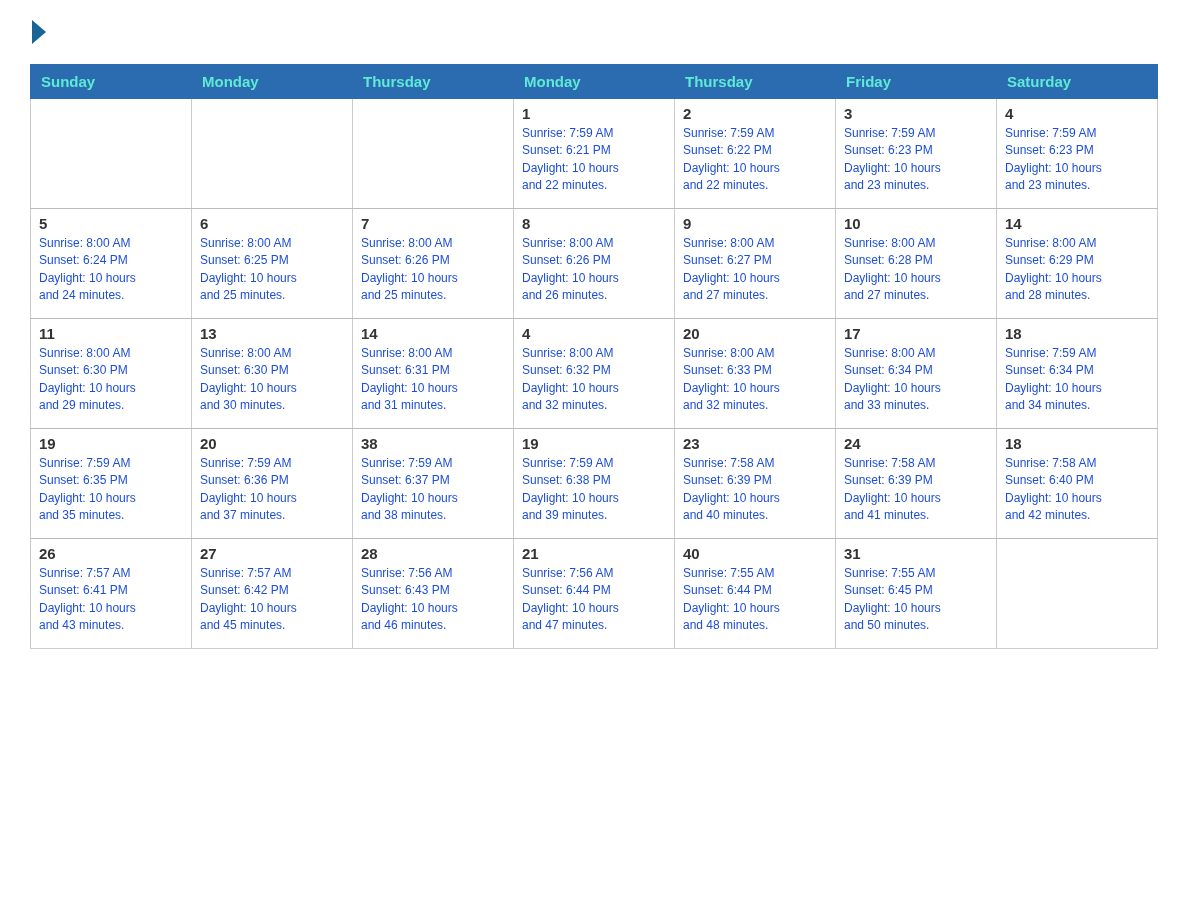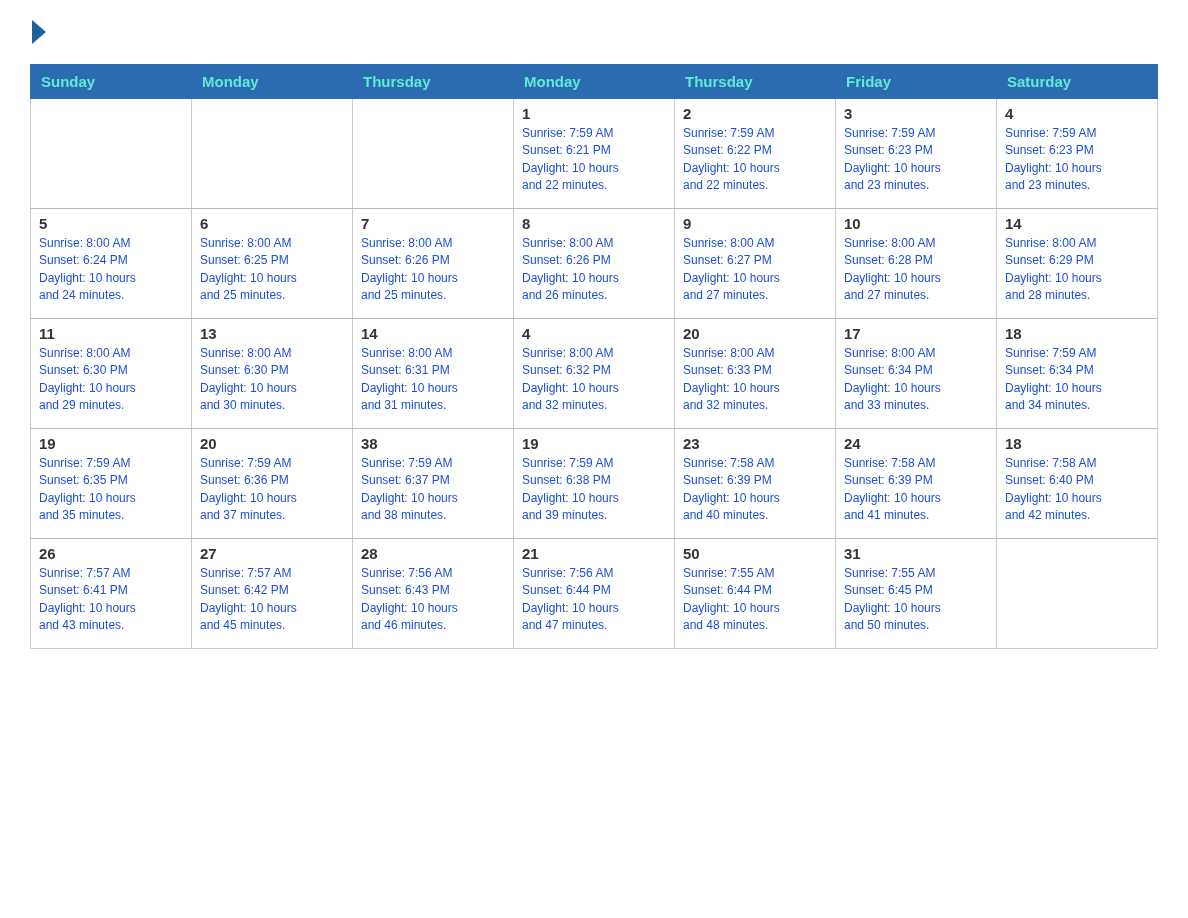--- a/index.html
+++ b/index.html
@@ -350,21 +350,21 @@
 and 46 minutes.</div>
         </td>
         <td>
           <span class="day-number">21</span>
           <div class="day-info" style="white-space: pre-line;">Sunrise: 7:56 AM
 Sunset: 6:44 PM
 Daylight: 10 hours
 and 47 minutes.</div>
         </td>
         <td>
-          <span class="day-number">50</span>
+          <span class="day-number">40</span>
           <div class="day-info" style="white-space: pre-line;">Sunrise: 7:55 AM
 Sunset: 6:44 PM
 Daylight: 10 hours
 and 48 minutes.</div>
         </td>
         <td>
           <span class="day-number">31</span>
           <div class="day-info" style="white-space: pre-line;">Sunrise: 7:55 AM
 Sunset: 6:45 PM
 Daylight: 10 hours

